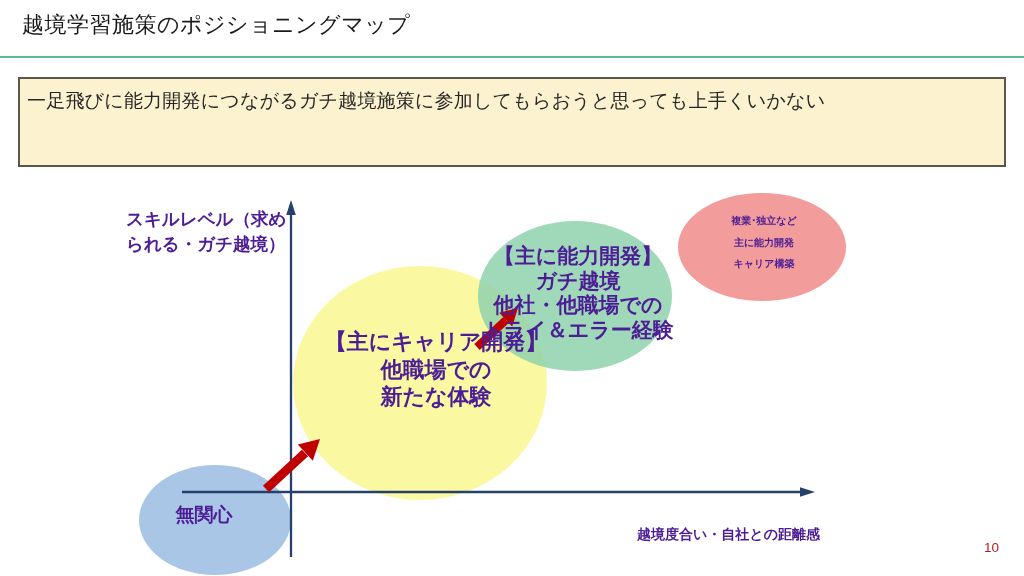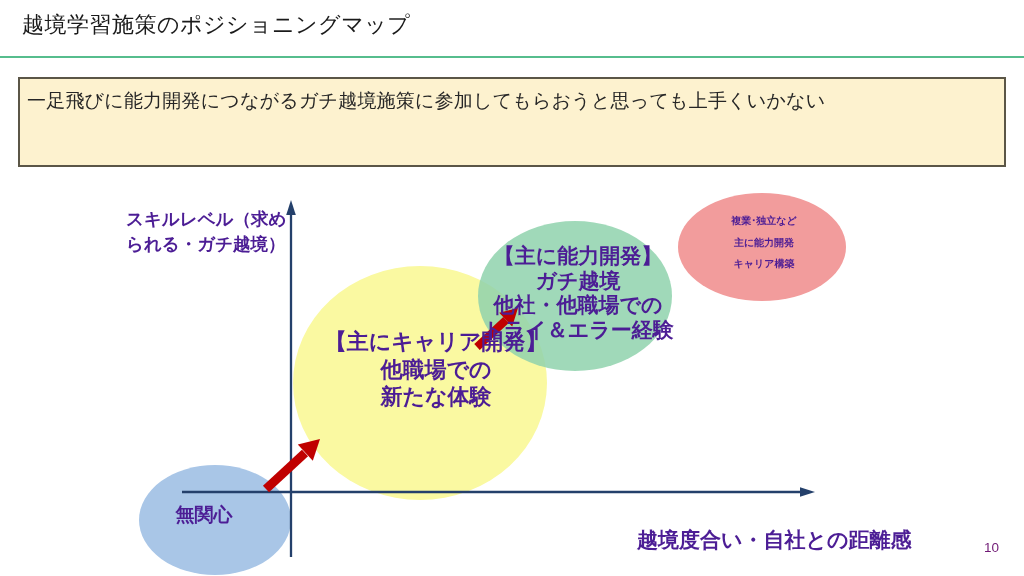--- a/index.html
+++ b/index.html
@@ -96,30 +96,30 @@
   .bubble-label-pink {
     left: 764px;
     top: 30px;
     transform: translateX(-50%);
     font-size: 10px;
     line-height: 21.5px;
   }
   .x-axis-label {
     left: 637px;
     top: 346px;
-    font-size: 21px;
+    font-size: 14px;
     text-align: center;
   }
 
   .page-number {
     position: absolute;
     left: 984px;
     top: 540px;
     font-size: 13.5px;
-    color: #701a75;
+    color: #b91c1c;
   }
 </style>
 </head>
 <body>
 
 <div class="slide">
 
   <div class="slide-title">越境学習施策のポジショニングマップ</div>
 
   <div class="title-rule" style="background: rgb(86, 189, 141);"></div>

